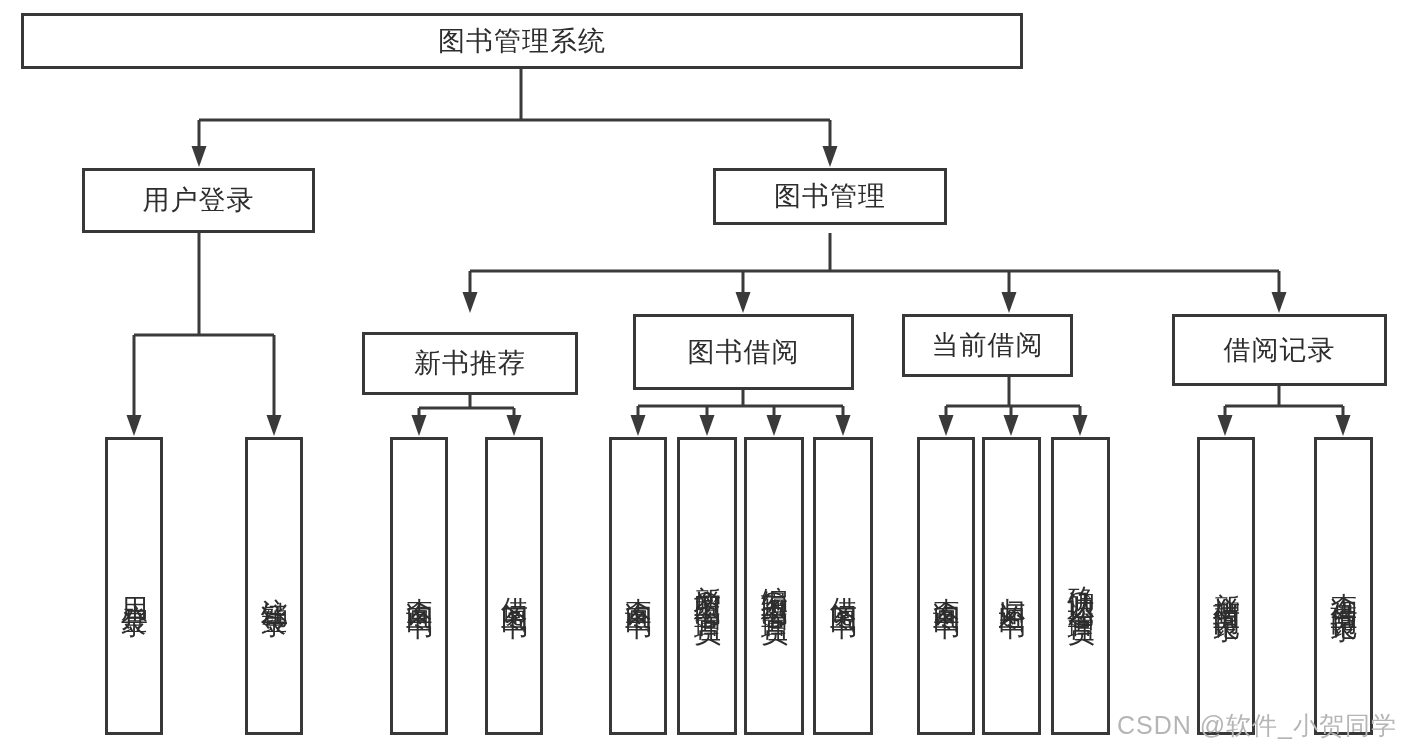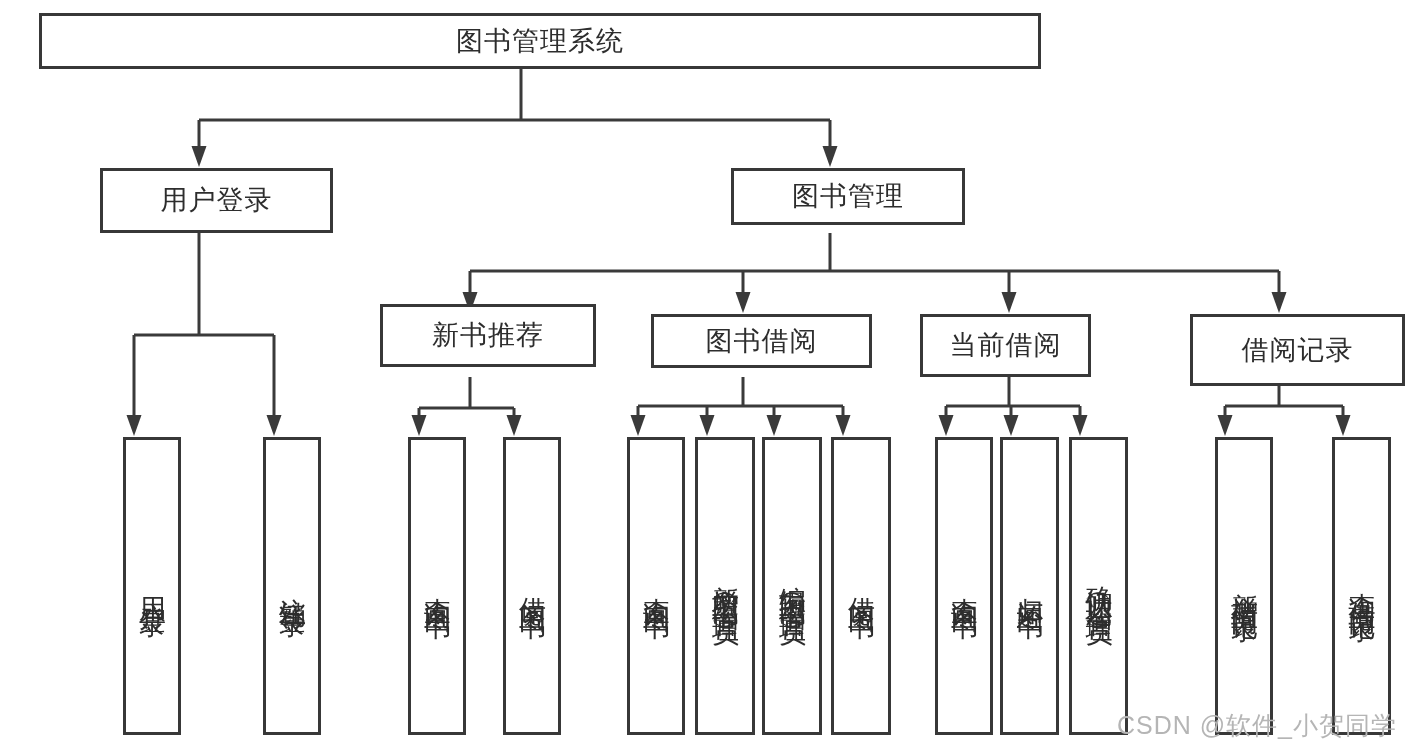--- a/index.html
+++ b/index.html
@@ -20,21 +20,20 @@
     pointer-events: none;
   }
   .box {
     position: absolute;
     background: #ffffff;
     border: 3px solid #383838;
     color: #2d2d2d;
     display: flex; align-items: center; justify-content: center;
     font-size: 27px;
     line-height: 1;
-    margin-left: 18px;
   }
   .h-box { letter-spacing: 1px; }
   .v-box {
     writing-mode: vertical-rl;
     text-orientation: mixed;
     letter-spacing: 5px;
     font-size: 27px;
   }
   .watermark {
     position: absolute;
@@ -81,22 +80,22 @@
       <polygon points="1217.5,415 1232.5,415 1225,436"></polygon>
       <polygon points="1335.5,415 1350.5,415 1343,436"></polygon>
     </g>
   </svg>
 
   <div class="box h-box" style="left:21px; top:13px; width:1002px; height:56px;">图书管理系统</div>
 
   <div class="box h-box" style="left:82px; top:168px; width:233px; height:65px;">用户登录</div>
   <div class="box h-box" style="left:713px; top:168px; width:234px; height:57px;">图书管理</div>
 
-  <div class="box h-box" style="left:362px; top:304px; width:216px; height:63px;">新书推荐</div>
-  <div class="box h-box" style="left:633px; top:314px; width:221px; height:54px;text-align:center;">图书借阅</div>
+  <div class="box h-box" style="left:362px; top:332px; width:216px; height:63px;">新书推荐</div>
+  <div class="box h-box" style="left:633px; top:314px; width:221px; height:76px;text-align:center;">图书借阅</div>
   <div class="box h-box" style="left:902px; top:314px; width:171px; height:63px;">当前借阅</div>
   <div class="box h-box" style="left:1172px; top:314px; width:215px; height:72px;">借阅记录</div>
 
   <div class="box v-box" style="left:105px; top:437px; width:58px; height:298px;">用户登录</div>
   <div class="box v-box" style="left:245px; top:437px; width:58px; height:298px;">注销登录</div>
 
   <div class="box v-box" style="left:390px; top:437px; width:58px; height:298px;">查询图书</div>
   <div class="box v-box" style="left:485px; top:437px; width:58px; height:298px;">借阅图书</div>
 
   <div class="box v-box" style="left:609px; top:437px; width:58px; height:298px;">查询图书</div>

